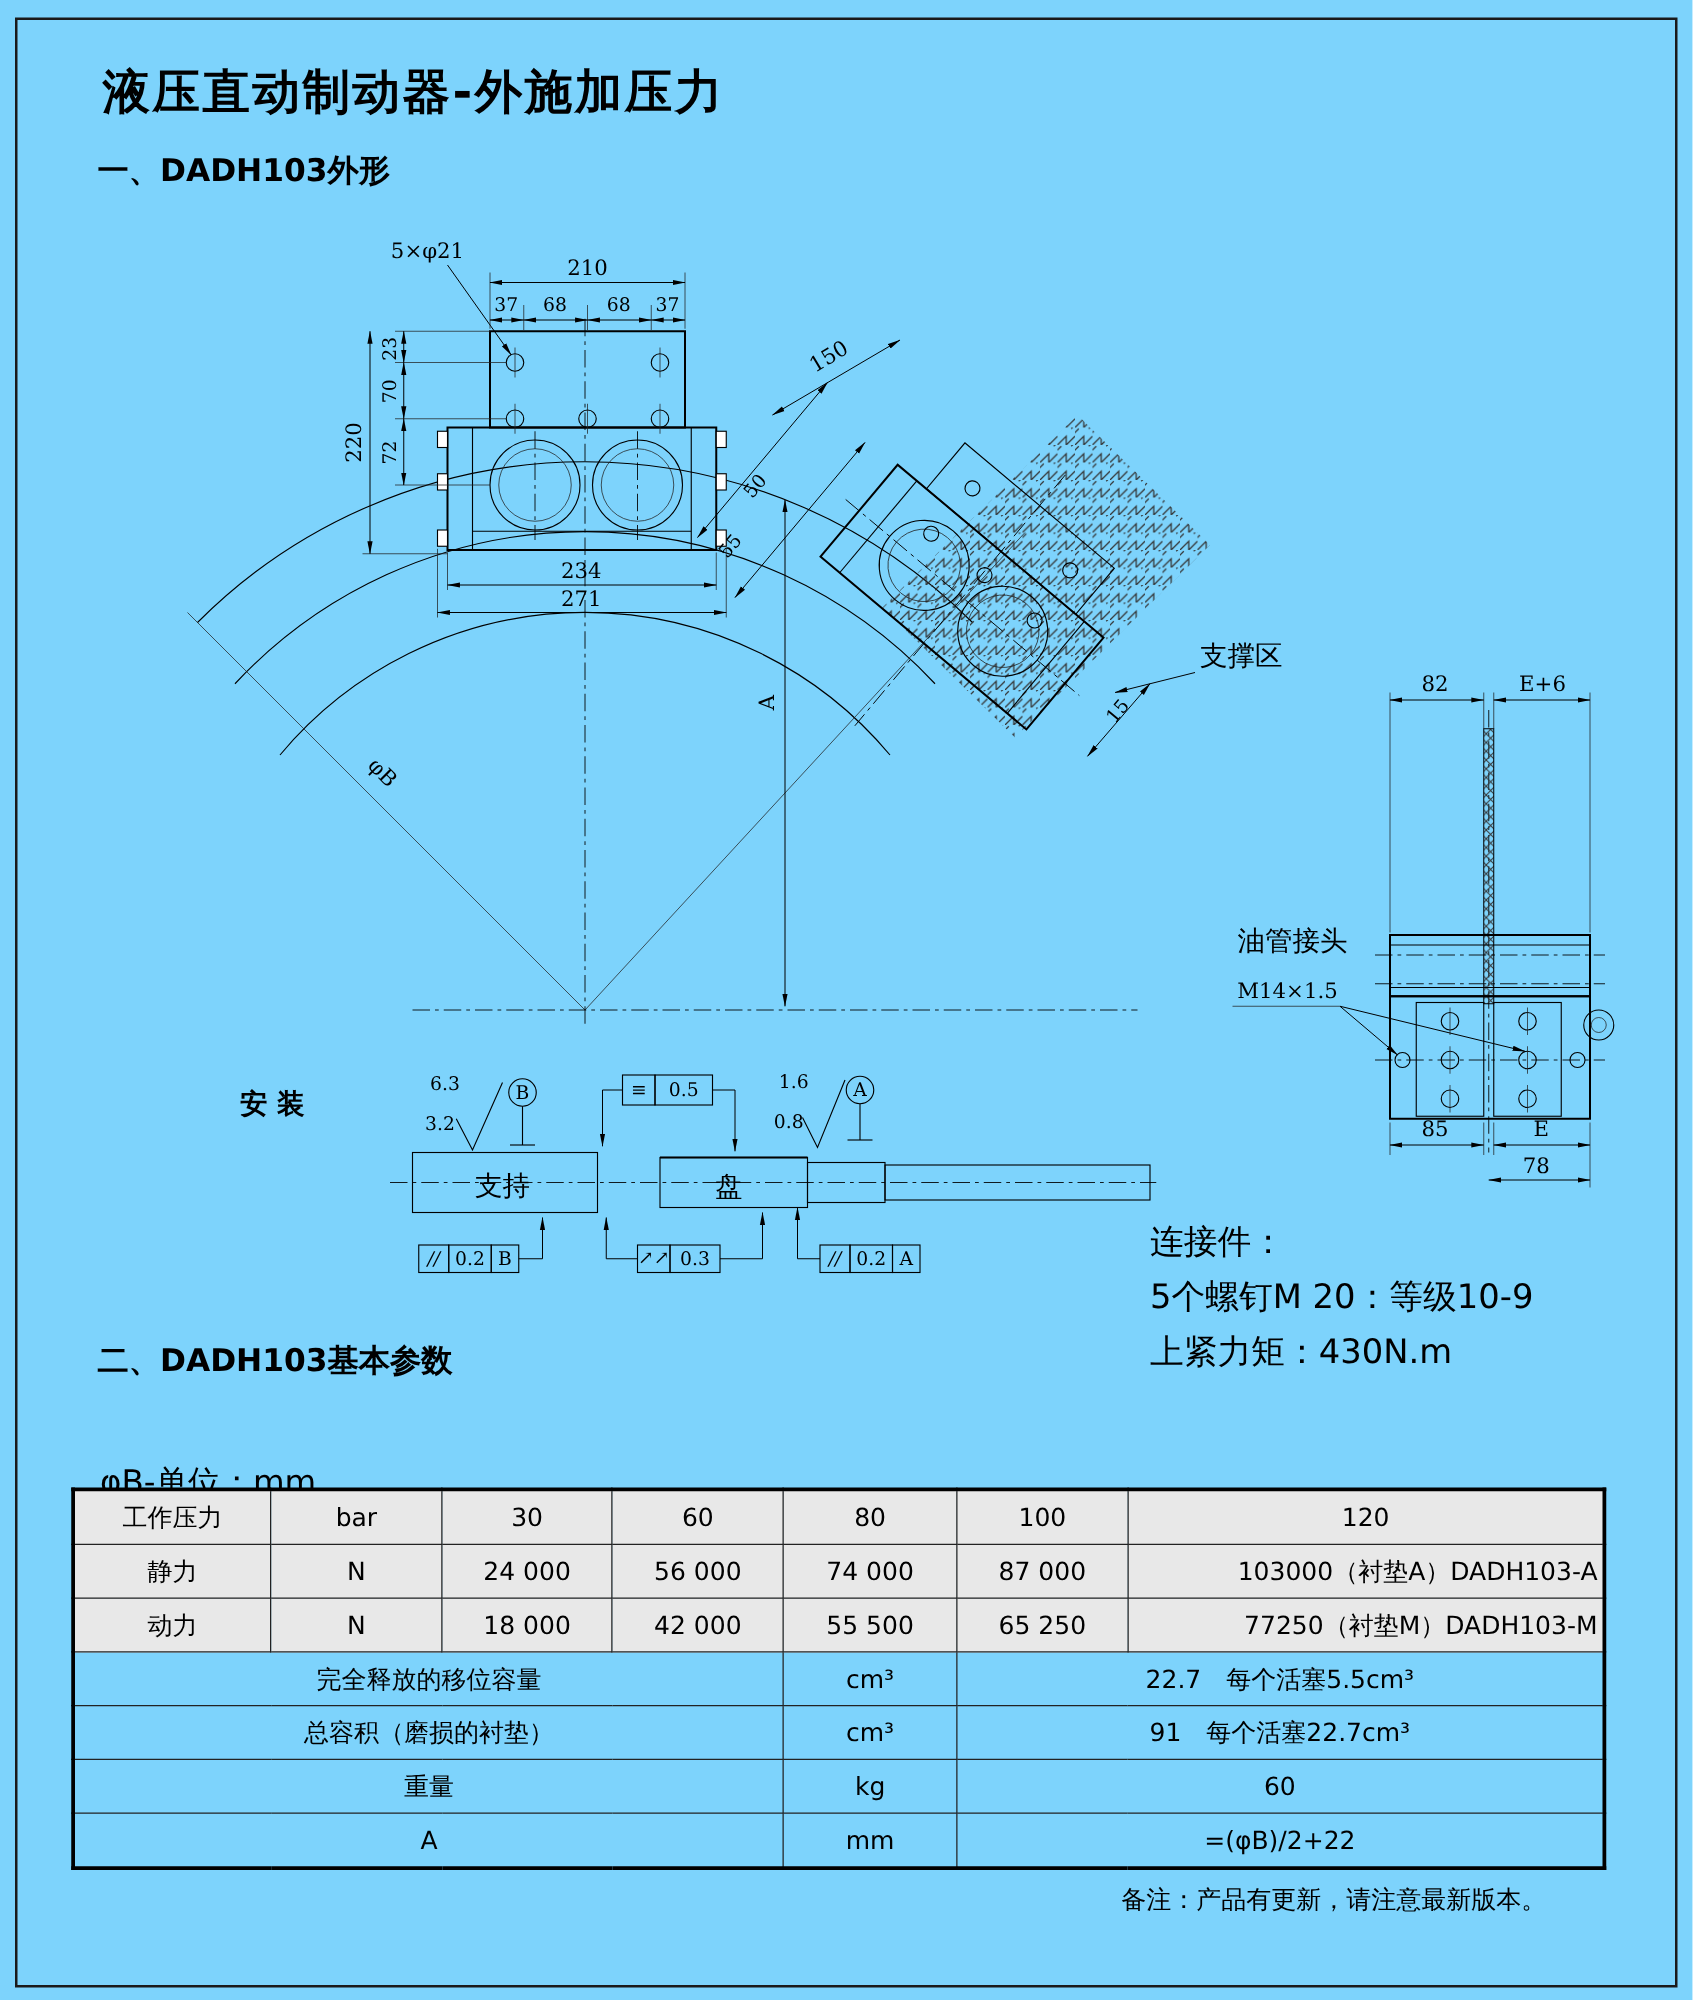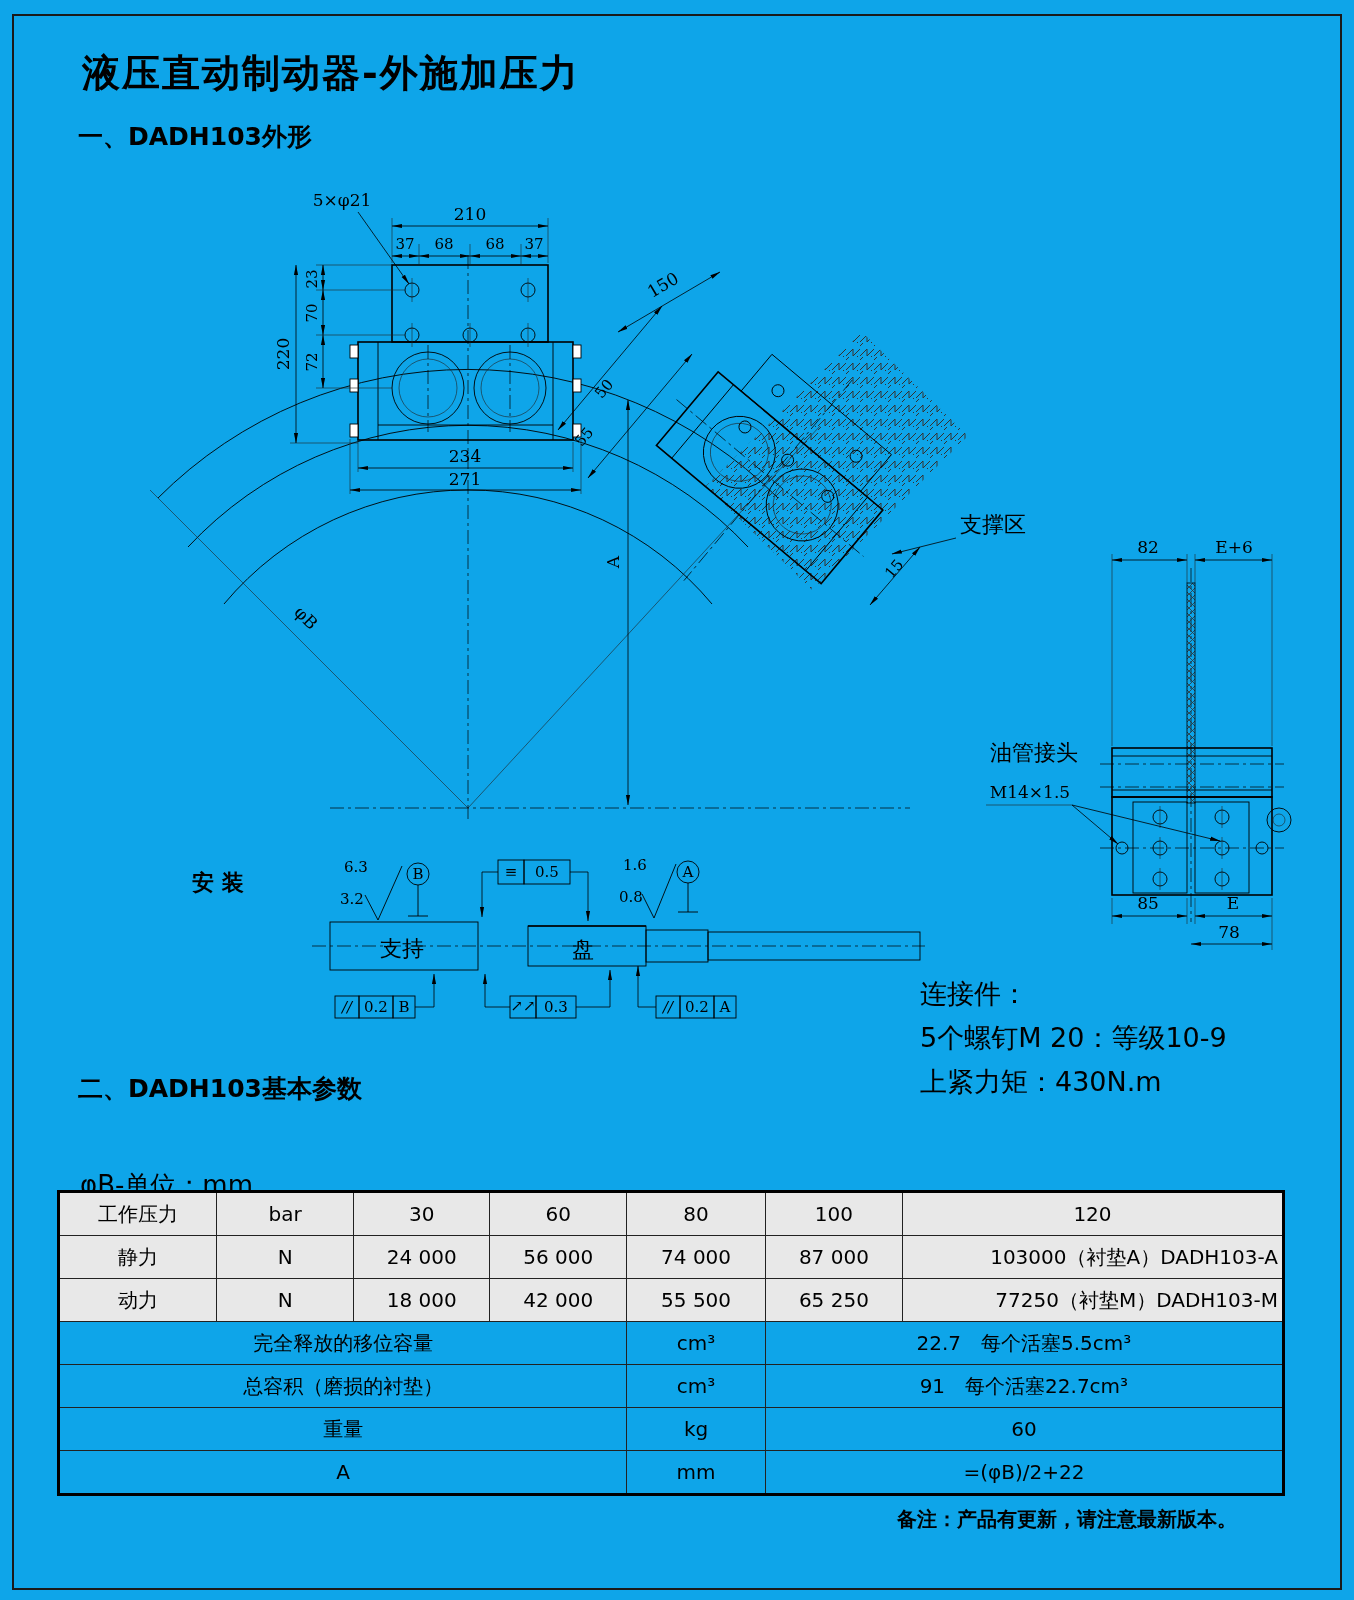--- a/index.html
+++ b/index.html
@@ -1,28 +1,28 @@
 <!DOCTYPE html>
 <html><head>
 <meta charset="utf-8">
 <style>
   html,body{margin:0;padding:0;background:#fff;}
-  .page{position:relative;width:1354px;height:1600px;background:#0ea5e9;overflow:hidden;
+  .page{position:relative;width:1354px;height:1600px;background:#7dd3fc;overflow:hidden;
         font-family:"DejaVu Sans","Liberation Sans",sans-serif;color:#000;}
   .page-border{position:absolute;left:12px;top:14px;width:1326px;height:1572px;
         border:2px solid #1a1a1a;}
   .title{position:absolute;left:82px;top:48px;font-size:38px;font-weight:bold;letter-spacing:2px;margin:0;}
   .sec-head{position:absolute;font-size:25px;font-weight:bold;margin:0;text-align:center;}
   .sec1{left:78px;top:120px;}
   .sec2{left:78px;top:1072px;}
   .formula{position:absolute;left:80px;font-size:22px;}
   .f1{top:1128px;}
   .f2{top:1168px;font-size:26px;}
   .conn{position:absolute;left:920px;top:972px;font-size:27px;font-weight:400;line-height:44px;}
-  .note{position:absolute;left:897px;top:1506px;font-size:20px;font-weight:700;}
+  .note{position:absolute;left:897px;top:1506px;font-size:20px;font-weight:400;}
   .drawing{position:absolute;left:20px;top:160px;}
 
   
   .ol{fill:none;stroke:#000;stroke-width:1.6;}
   .tl{fill:none;stroke:#000;stroke-width:0.9;}
   .xl{fill:none;stroke:#222;stroke-width:0.6;}
   .dl{fill:none;stroke:#000;stroke-width:0.8;}
   .cl{fill:none;stroke:#000;stroke-width:0.7;stroke-dasharray:14 4 3 4;}
   .wh{fill:#fff;stroke:#000;stroke-width:0.9;}
   .dim{font-family:"DejaVu Serif","Liberation Serif",serif;font-size:17px;fill:#000;text-anchor:middle;}

